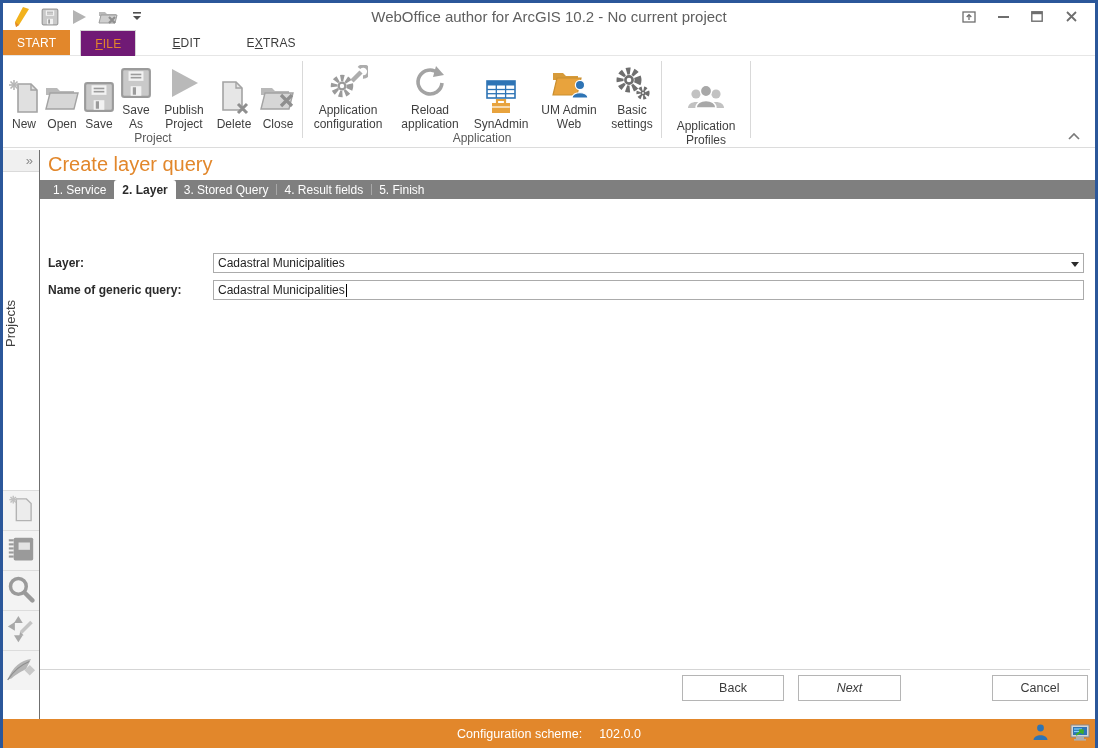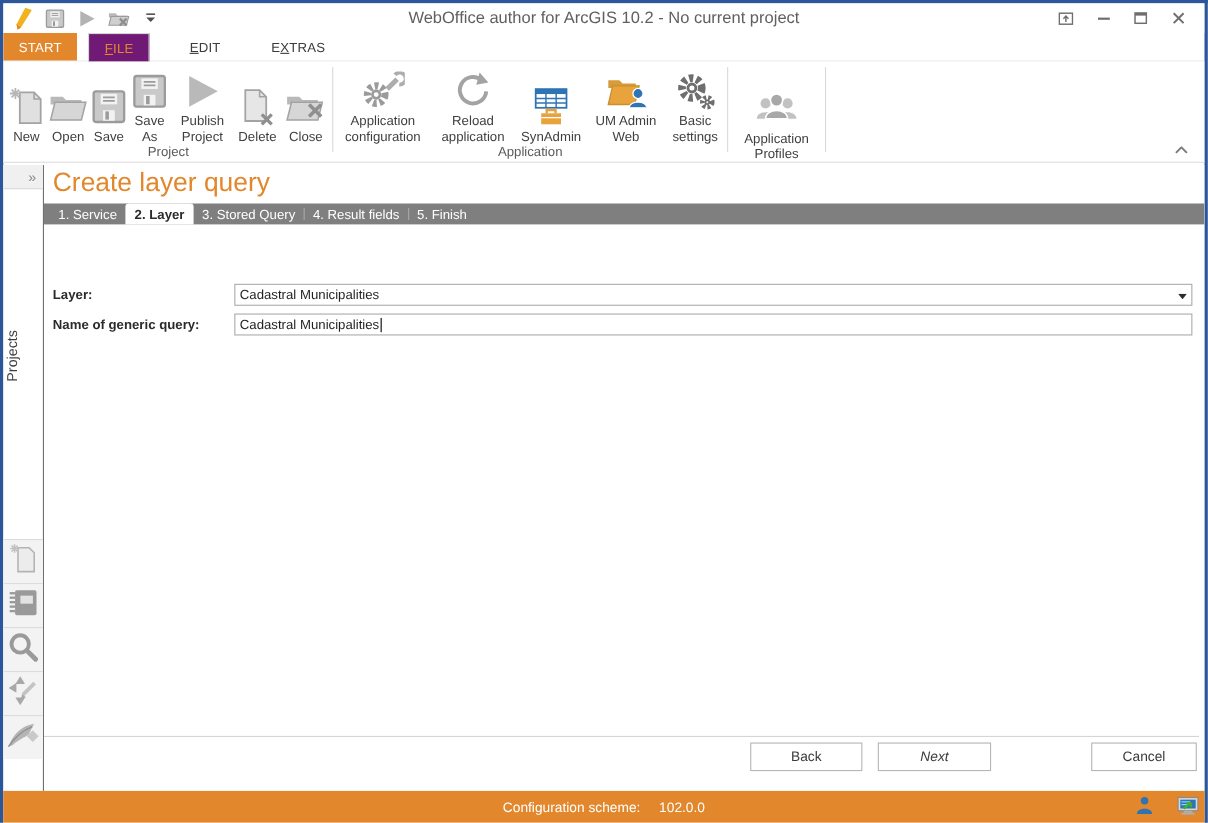--- a/index.html
+++ b/index.html
@@ -50,21 +50,21 @@
   .sb-top { height:22px; background:#f0f0f0; border-bottom:1px solid #dadada;
             display:flex; align-items:center; justify-content:flex-end; padding-right:6px;
             color:#8a8a8a; font-size:13px; }
   .sb-label { position:absolute; top:150px; left:0; width:37px; text-align:center;
               writing-mode:vertical-rl; transform:rotate(180deg); font-size:13px; color:#3f3f3f; }
   .sb-tools { position:absolute; bottom:29px; left:0; right:0; }
   .sb-tool { height:40px; background:#f3f3f3; border-top:1px solid #dcdcdc;
              display:flex; align-items:center; justify-content:center; }
 
   .content { flex:1; position:relative; background:#fff; }
-  .page-title { margin:3px 0 0 8px; font-size:24px; font-weight:400; color:#E2872B; }
+  .page-title { margin:3px 0 0 8px; font-size:20px; font-weight:400; color:#E2872B; }
 
   .stepsbar { margin-top:4px; height:19px; background:#7F7F7F; display:flex; align-items:stretch; padding-left:5px; }
   .step { display:flex; align-items:center; padding:0 8px; font-size:12px; color:#fff; position:relative; }
   .step + .step::before { content:""; position:absolute; left:0; top:4px; bottom:4px; width:1px; background:#a8a8a8; }
   .step.active { background:#fff; color:#2b2b2b; font-weight:bold; border-radius:3px 3px 0 0; }
   .step.active::before, .step.active + .step::before { display:none; }
 
   .form { margin:54px 11px 0 8px; }
   .form-row { display:flex; align-items:center; margin-bottom:7px; }
   .form-label { width:157px; font-size:12px; font-weight:bold; color:#2b2b2b; flex:none; margin-right:8px; }

